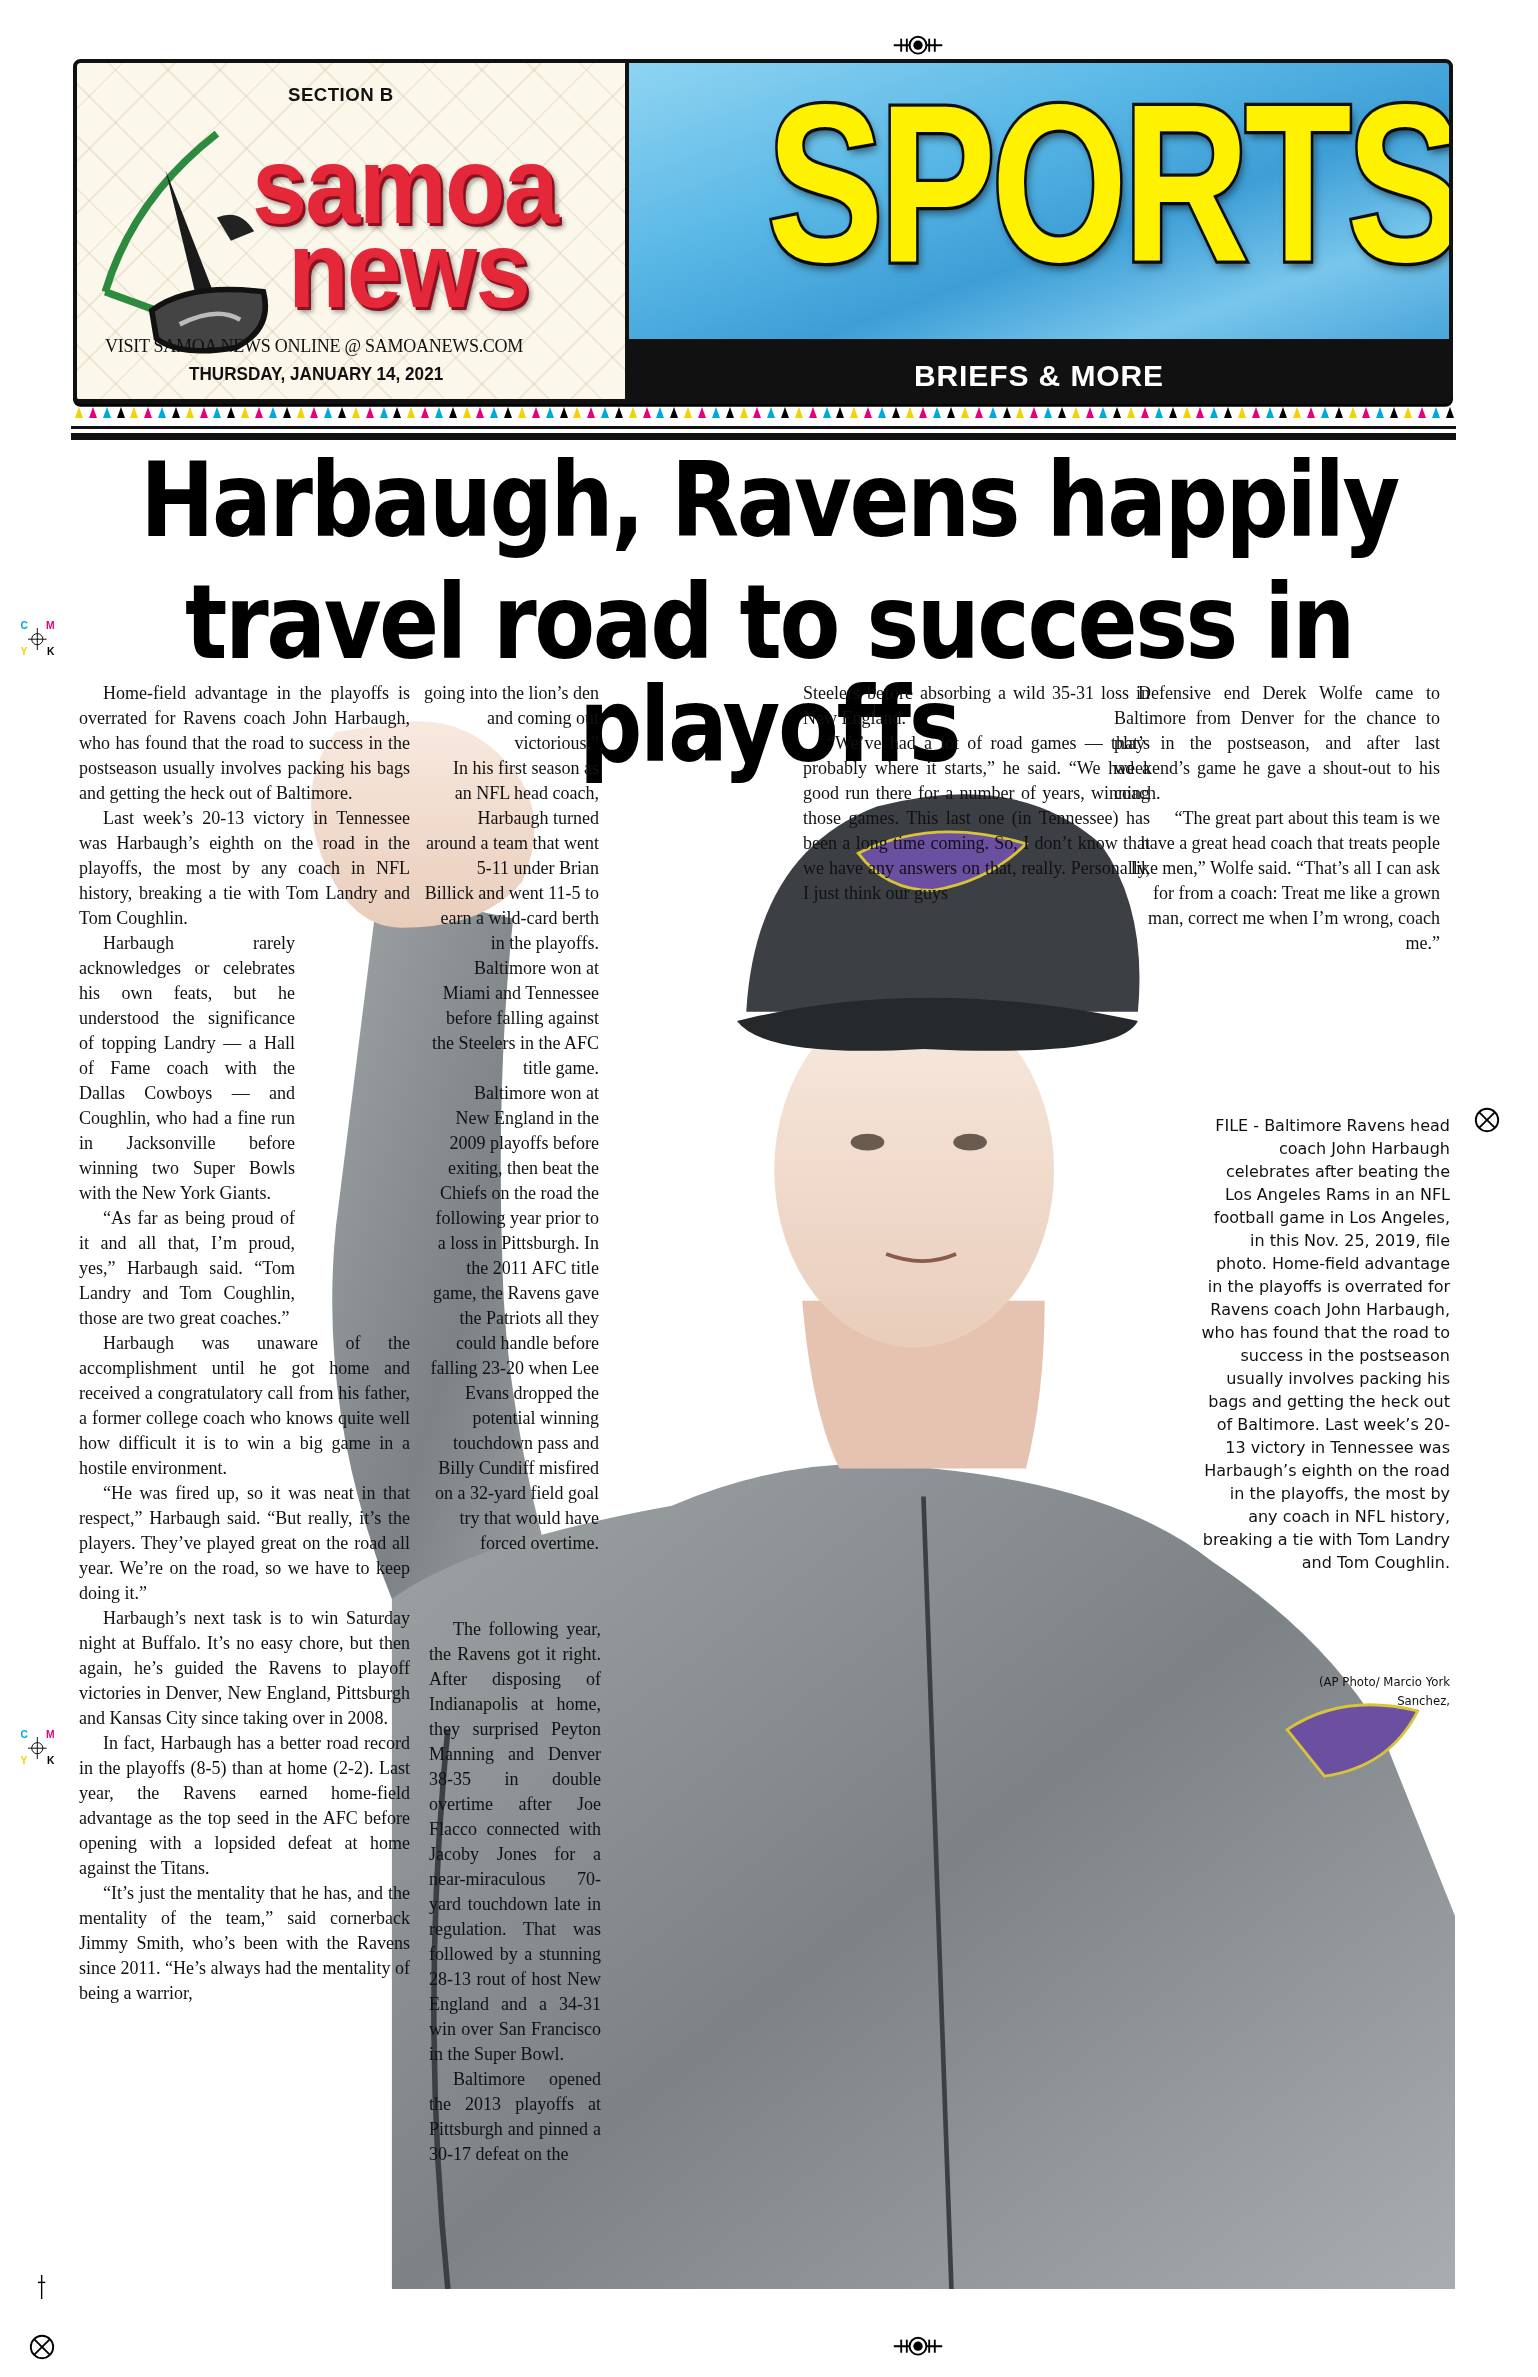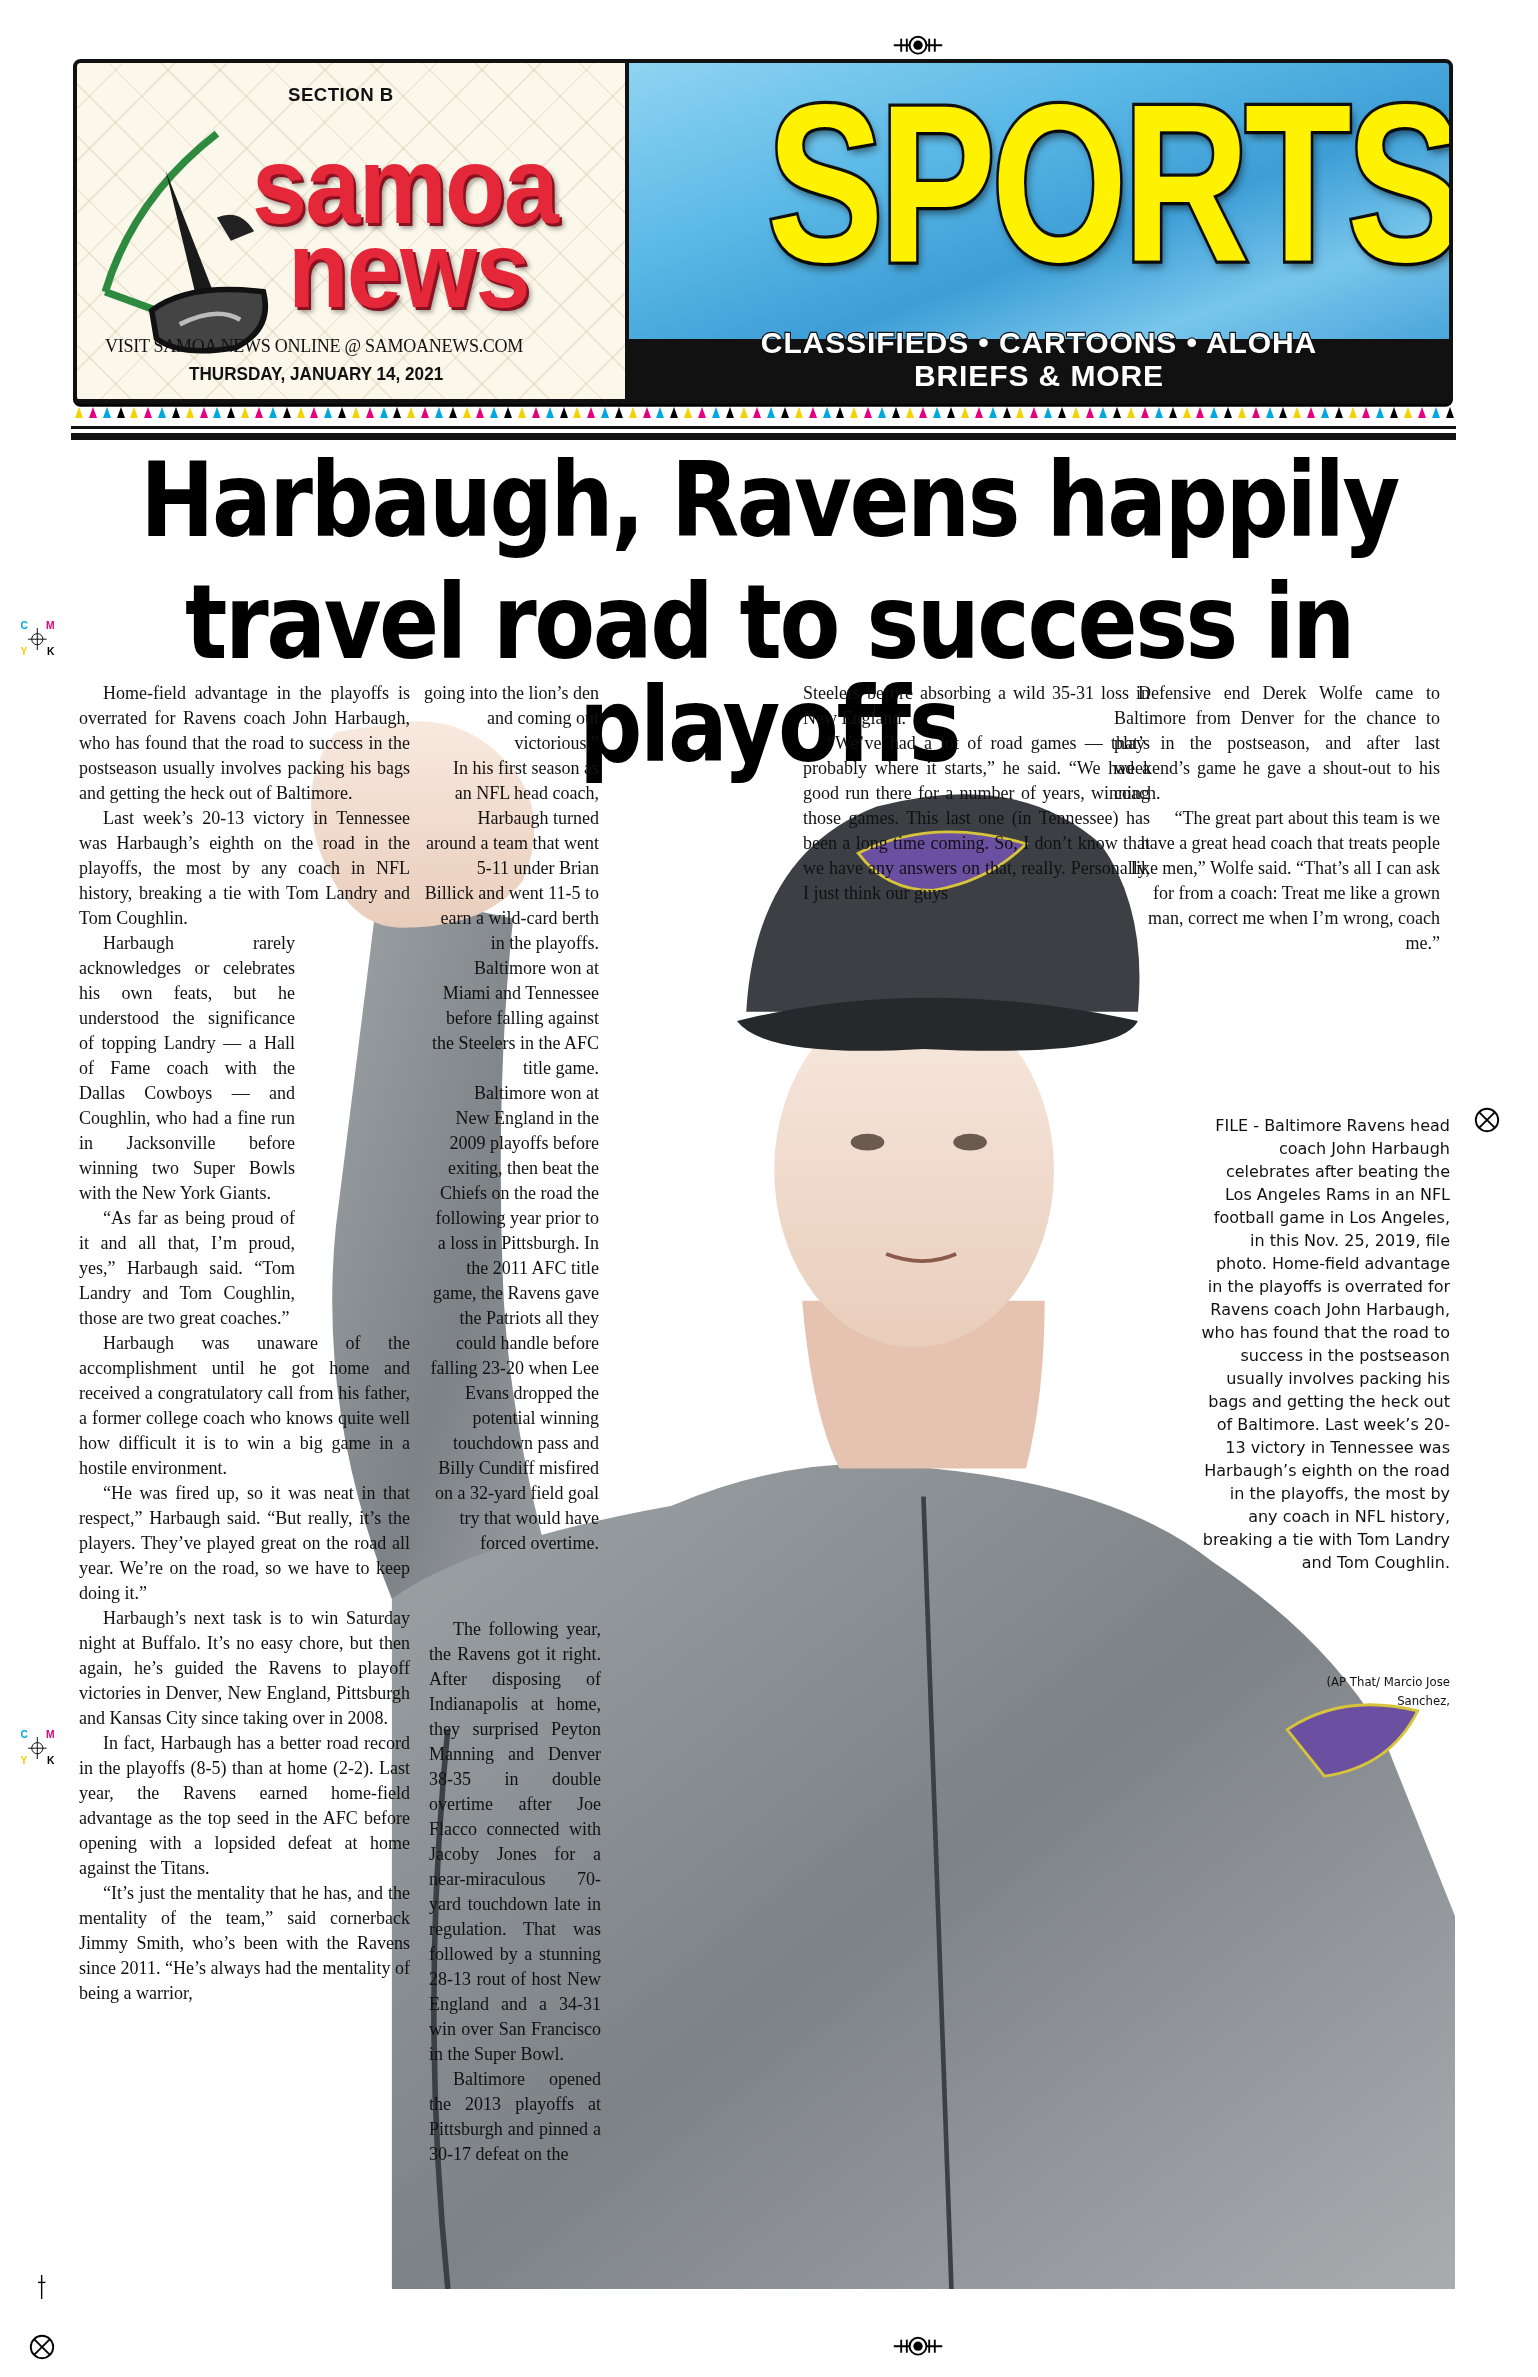--- a/index.html
+++ b/index.html
@@ -135,21 +135,20 @@
       <path d="M80 210 Q120 180 200 190 Q210 230 170 250 Q110 260 85 240 Z" fill="#444" stroke="#111" stroke-width="6"></path>
       <path d="M110 225 Q150 205 175 220" fill="none" stroke="#bbb" stroke-width="5"></path>
     </svg>
     <div class="logo-word logo-samoa">samoa</div>
     <div class="logo-word logo-news">news</div>
     <div class="visit-line">VISIT SAMOA NEWS ONLINE @ SAMOANEWS.COM</div>
     <div class="date-line">THURSDAY, JANUARY 14, 2021</div>
   </div>
   <div class="mast-right">
     <div class="sports-title">SPORTS</div>
-    <div class="tagline tag1">CLASSIFIEDS • CARTOONS • ALOHA</div>
     <div class="tagline tag2">BRIEFS &amp; MORE</div>
   </div>
 </div>
 
 <div class="triangle-row" id="triangles">
     <span class="tri" style="border-bottom-color: rgb(242, 210, 0);"></span>
     <span class="tri" style="border-bottom-color: rgb(230, 0, 126);"></span>
     <span class="tri" style="border-bottom-color: rgb(0, 168, 224);"></span>
     <span class="tri" style="border-bottom-color: rgb(0, 0, 0);"></span>
     <span class="tri" style="border-bottom-color: rgb(242, 210, 0);"></span>
@@ -318,14 +317,14 @@
   <p class="noindent">Steelers before absorbing a wild 35-31 loss in New England.</p>
   <p style="width:100%;">“We’ve had a lot of road games — that’s probably where it starts,” he said. “We had a good run there for a number of years, winning those games. This last one (in Tennessee) has been a long time coming. So, I don’t know that we have any answers on that, really. Personally, I just think our guys</p>
 </div>
 
 <div class="col col4">
   <p>Defensive end Derek Wolfe came to Baltimore from Denver for the chance to play in the postseason, and after last weekend’s game he gave a shout-out to his coach.</p>
   <p style="text-align:right;">“The great part about this team is we have a great head coach that treats people like men,” Wolfe said. “That’s all I can ask for from a coach: Treat me like a grown man, correct me when I’m wrong, coach me.”</p>
 </div>
 
 <div class="caption">FILE - Baltimore Ravens head coach John Harbaugh celebrates after beating the Los Angeles Rams in an NFL football game in Los Angeles, in this Nov. 25, 2019, file photo. Home-field advantage in the playoffs is overrated for Ravens coach John Harbaugh, who has found that the road to success in the postseason usually involves packing his bags and getting the heck out of Baltimore. Last week’s 20-13 victory in Tennessee was Harbaugh’s eighth on the road in the playoffs, the most by any coach in NFL history, breaking a tie with Tom Landry and Tom Coughlin.</div>
-<div class="credit">(AP That/ Marcio Jose Sanchez,</div>
+<div class="credit">(AP Photo/ Marcio York Sanchez,</div>
 
 
 </body></html>

